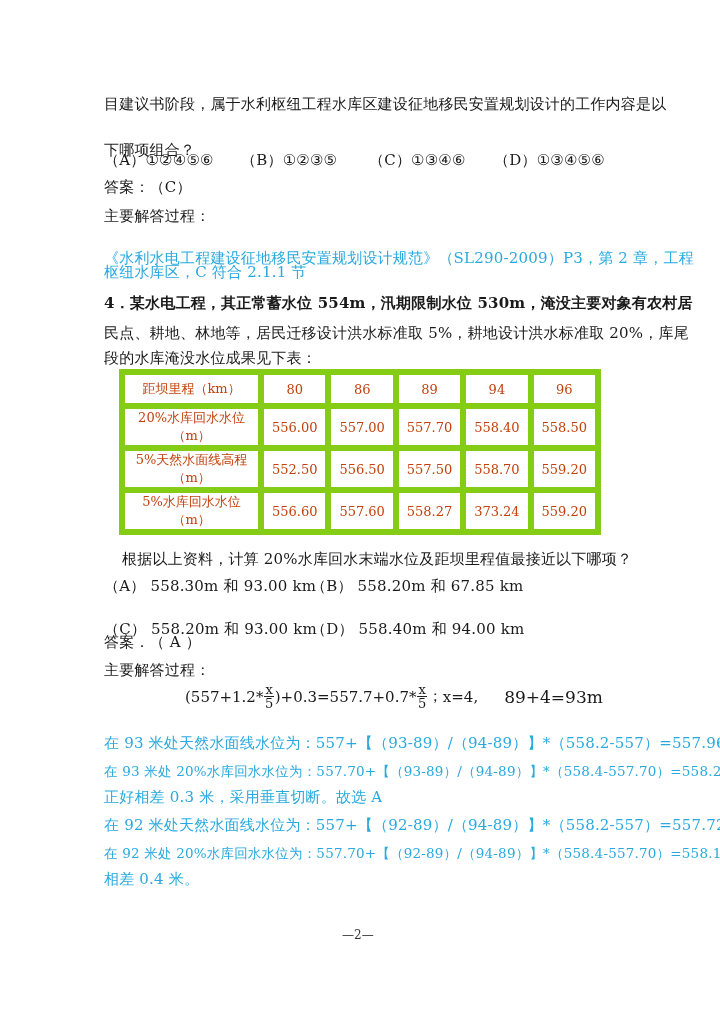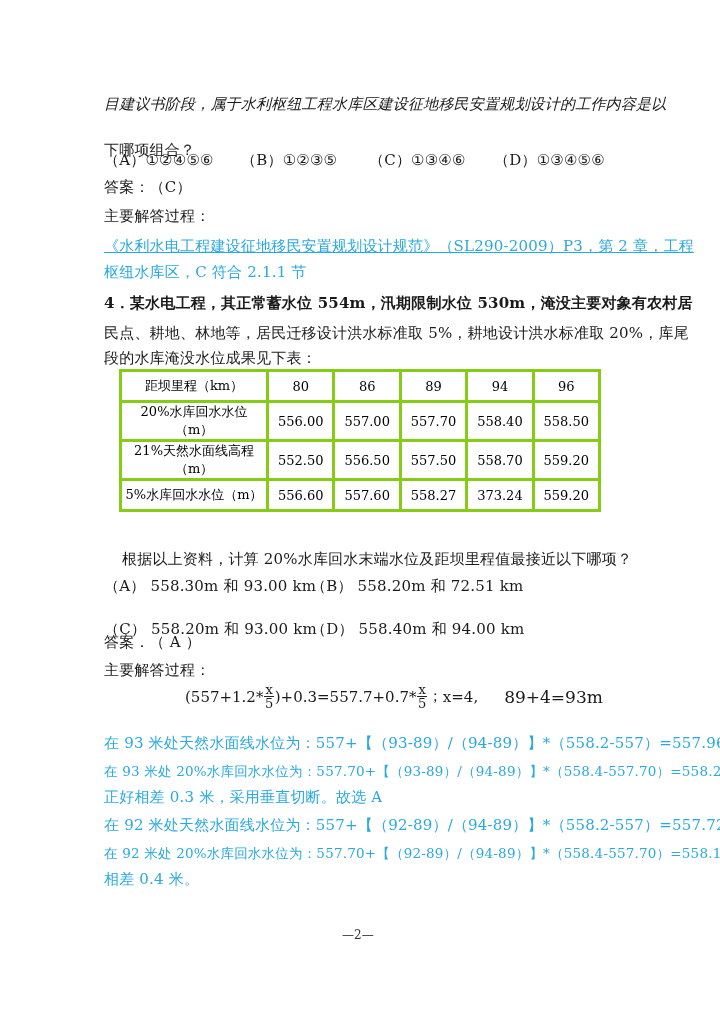--- a/index.html
+++ b/index.html
@@ -5,41 +5,41 @@
   html, body { margin: 0; padding: 0; background: #ffffff; }
   body { width: 720px; height: 1018px; position: relative; overflow: hidden;
          font-family: "DejaVu Serif", "Liberation Serif", serif; color: #1a1a1a; }
   .page { position: absolute; left: 0; top: 0; width: 720px; height: 1018px; background: #fff; }
   .line { position: absolute; left: 104px; font-size: 15px; line-height: 20px; white-space: nowrap; letter-spacing: 0.2px; }
   .blue { color: #29a9df; }
   .bold { font-weight: bold; }
   .small { font-size: 13.5px; }
   .opts span { display: inline-block; }
   table.data { position: absolute; left: 119px; top: 369px; width: 482px; border-collapse: collapse; font-size: 13px; }
-  table.data td { border: 3px solid #84cc16; height: 28px; text-align: center; padding: 0; color: #000000; }
+  table.data td { border: 6px solid #84cc16; height: 28px; text-align: center; padding: 0; color: #c2410c; }
   table.data td.label { width: 153px; }
   table.data td.num { width: 65px; }
   .formula { position: absolute; left: 185px; top: 683px; font-size: 15px; white-space: nowrap; display: flex; align-items: center; }
   .frac { display: inline-flex; flex-direction: column; align-items: center; vertical-align: middle; margin: 0 1px; font-size: 13px; line-height: 13px; }
   .frac .num-part { border-bottom: 1px solid #222; padding: 0 1px; }
   .page-number { position: absolute; left: 342px; top: 928px; font-size: 12px; color: #333; }
 </style>
 </head>
 <body>
 
 <div class="page">
 
-  <div class="line" style="top:94px;font-style:italic;">目建议书阶段，属于水利枢纽工程水库区建设征地移民安置规划设计的工作内容是以</div>
+  <div class="line" style="top:94px;">目建议书阶段，属于水利枢纽工程水库区建设征地移民安置规划设计的工作内容是以</div>
   <div class="line" style="top:140px;">下哪项组合？</div>
   <div class="line opts" style="top:150px;">
     <span style="width:137px;"><span>（A）</span><span>①②④⑤⑥</span></span><span style="width:128px;"><span>（B）</span><span>①②③⑤</span></span><span style="width:125px;"><span>（C）</span><span>①③④⑥</span></span><span><span>（D）</span><span>①③④⑤⑥</span></span>
   </div>
   <div class="line" style="top:177px;">答案：（C）</div>
   <div class="line" style="top:206px;">主要解答过程：</div>
-  <div class="line blue" style="top:236px;text-decoration:underline;">《水利水电工程建设征地移民安置规划设计规范》（SL290-2009）P3，第 2 章，工程</div>
+  <div class="line blue" style="top:248px;">《水利水电工程建设征地移民安置规划设计规范》（SL290-2009）P3，第 2 章，工程</div>
   <div class="line blue" style="top:262px;">枢纽水库区，C 符合 2.1.1 节</div>
 
   <div class="line bold" style="top:293px;">4．某水电工程，其正常蓄水位 554m，汛期限制水位 530m，淹没主要对象有农村居</div>
   <div class="line" style="top:323px;">民点、耕地、林地等，居民迁移设计洪水标准取 5%，耕地设计洪水标准取 20%，库尾</div>
   <div class="line" style="top:348px;">段的水库淹没水位成果见下表：</div>
 
   <table class="data">
     <tbody>
         <tr>
       <td class="label">距坝里程（km）</td>
@@ -51,41 +51,41 @@
     </tr>
     <tr>
       <td class="label">20%水库回水水位（m）</td>
       <td>556.00</td>
       <td>557.00</td>
       <td>557.70</td>
       <td>558.40</td>
       <td>558.50</td>
     </tr>
     <tr>
-      <td class="label">21%天然水面线高程（m）</td>
+      <td class="label">5%天然水面线高程（m）</td>
       <td>552.50</td>
       <td>556.50</td>
       <td>557.50</td>
       <td>558.70</td>
       <td>559.20</td>
     </tr>
     <tr>
       <td class="label">5%水库回水水位（m）</td>
       <td>556.60</td>
       <td>557.60</td>
       <td>558.27</td>
       <td>373.24</td>
       <td>559.20</td>
     </tr>
   </tbody>
     </table>
 
   <div class="line" style="top:549px; left:122px;">根据以上资料，计算 20%水库回水末端水位及距坝里程值最接近以下哪项？</div>
   <div class="line opts" style="top:576px; left:104px;">
-    <span style="width:207px;"><span>（A）</span> <span>558.30m 和 93.00 km</span></span><span><span>（B）</span> <span>558.20m 和 72.51 km</span></span>
+    <span style="width:207px;"><span>（A）</span> <span>558.30m 和 93.00 km</span></span><span><span>（B）</span> <span>558.20m 和 67.85 km</span></span>
   </div>
   <div class="line opts" style="top:603px; left:104px;">
     <span style="width:207px;margin-top:16px;"><span>（C）</span> <span>558.20m 和 93.00 km</span></span><span><span>（D）</span> <span>558.40m 和 94.00 km</span></span>
   </div>
   <div class="line" style="top:632px;">答案．（ A ）</div>
   <div class="line" style="top:660px;">主要解答过程：</div>
 
   <div class="formula">
     <span>(557+1.2*</span>
     <span class="frac">

